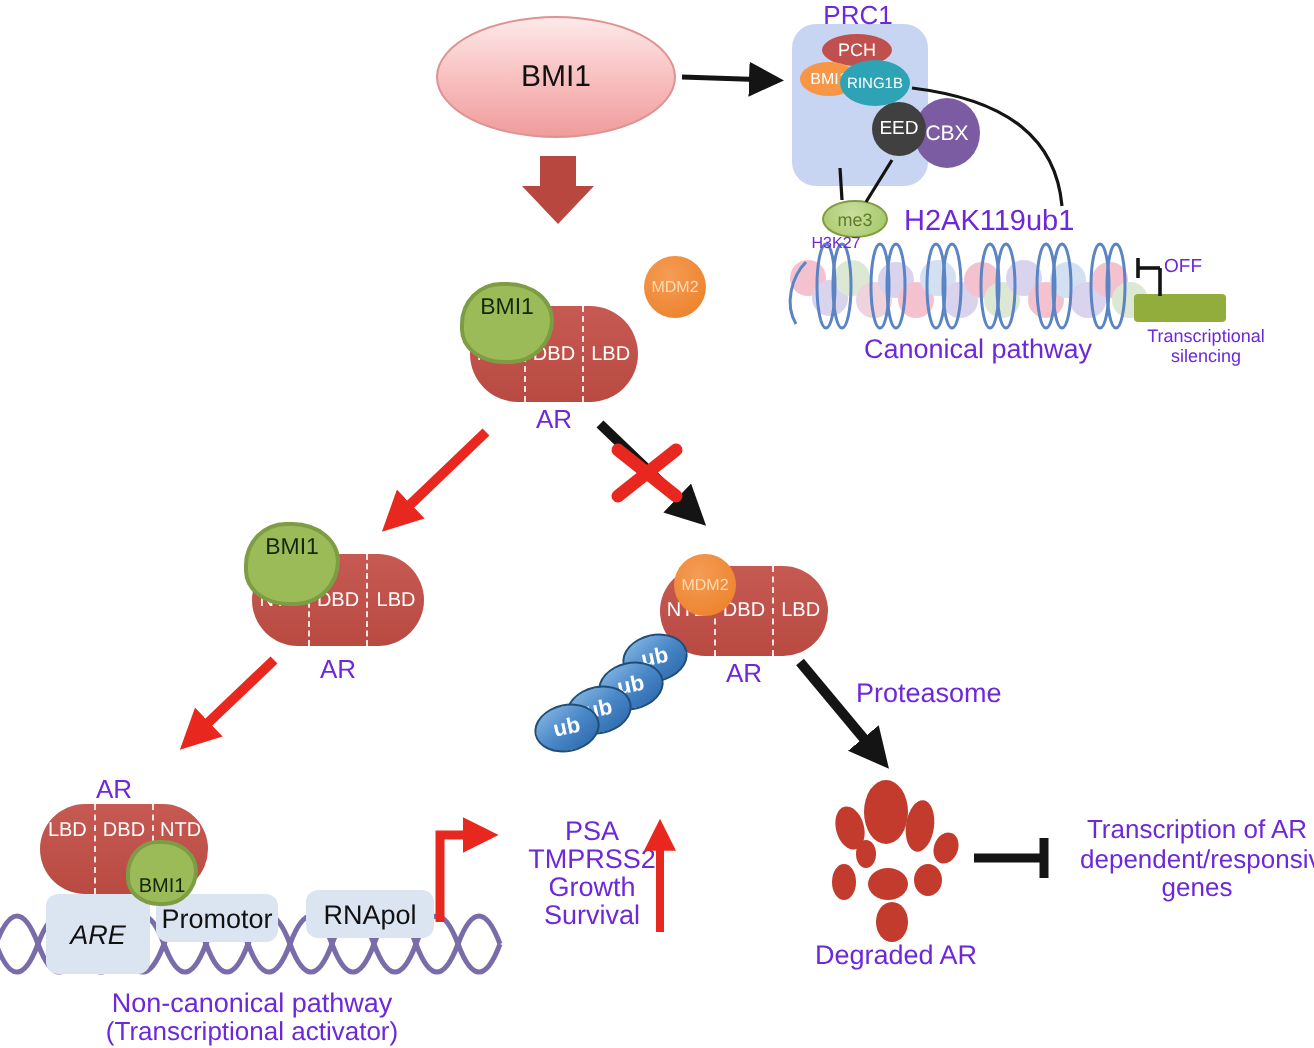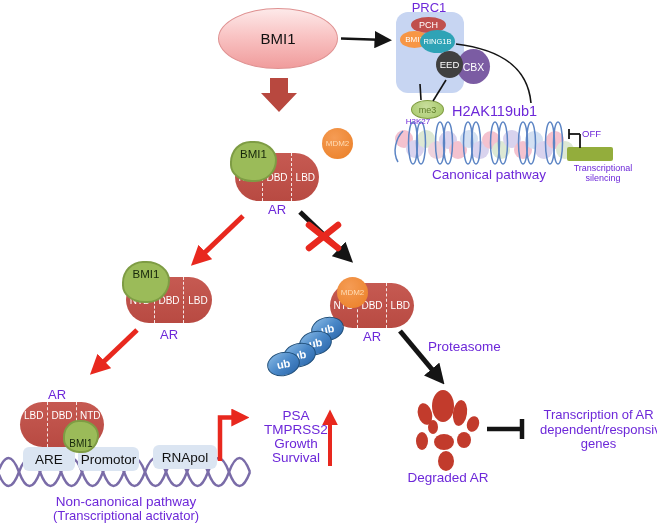--- a/index.html
+++ b/index.html
@@ -150,21 +150,21 @@
     <div>genes</div>
   </div>
 
   <div class="lbl center" style="left:15px;top:387px;width:84px;font-size:13px;">AR</div>
   <div class="arrect" style="left:20px;top:402px;width:84px;height:45px;">
     <div class="seg" style="align-items:flex-start;padding-top:8px;">LBD</div>
     <div class="seg" style="align-items:flex-start;padding-top:8px;">DBD</div>
     <div class="seg" style="align-items:flex-start;padding-top:8px;">NTD</div>
   </div>
   <div class="blob" style="left:63px;top:420px;width:36px;height:33px;font-size:10px;align-items:flex-end;padding-bottom:2px;box-sizing:border-box;">BMI1</div>
-  <div class="box" style="left:23px;top:447px;width:52px;height:24px;">ARE</div>
+  <div class="box" style="left:23px;top:447px;width:52px;height:40px;font-style:italic;">ARE</div>
   <div class="box" style="left:78px;top:447px;width:61px;height:24px;">Promotor</div>
   <div class="box" style="left:153px;top:445px;width:64px;height:24px;">RNApol</div>
   <div class="lbl center" style="left:26px;top:494px;width:200px;font-size:13.5px;">Non-canonical pathway</div>
   <div class="lbl center" style="left:26px;top:508px;width:200px;font-size:13px;">(Transcriptional activator)</div>
 
   <svg class="fg" width="657" height="524" viewBox="0 0 657 524">
     <defs>
       <marker id="mred" markerWidth="4" markerHeight="4" refX="2.6" refY="2" orient="auto">
         <path d="M0,0 L4,2 L0,4 z" fill="#e8281e"></path>
       </marker>

